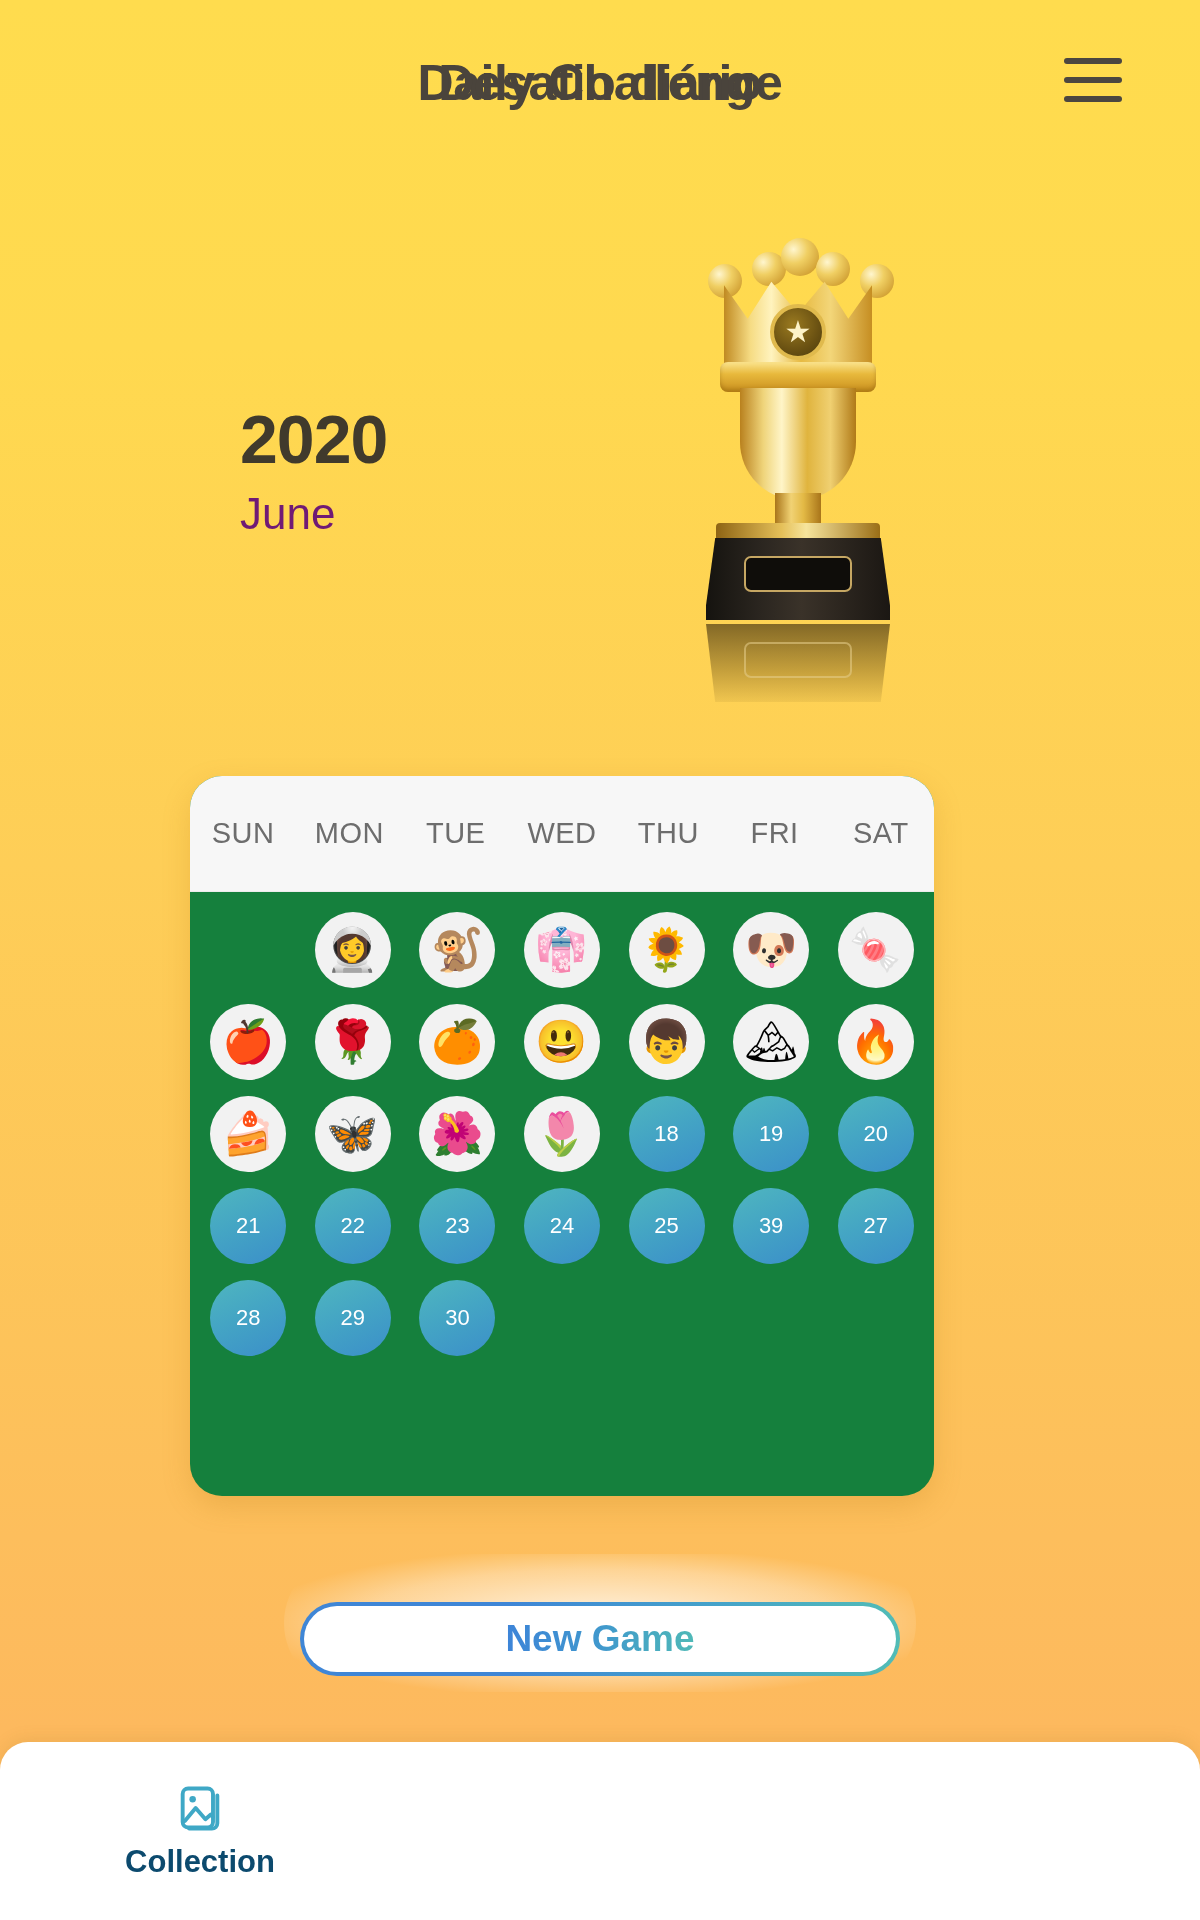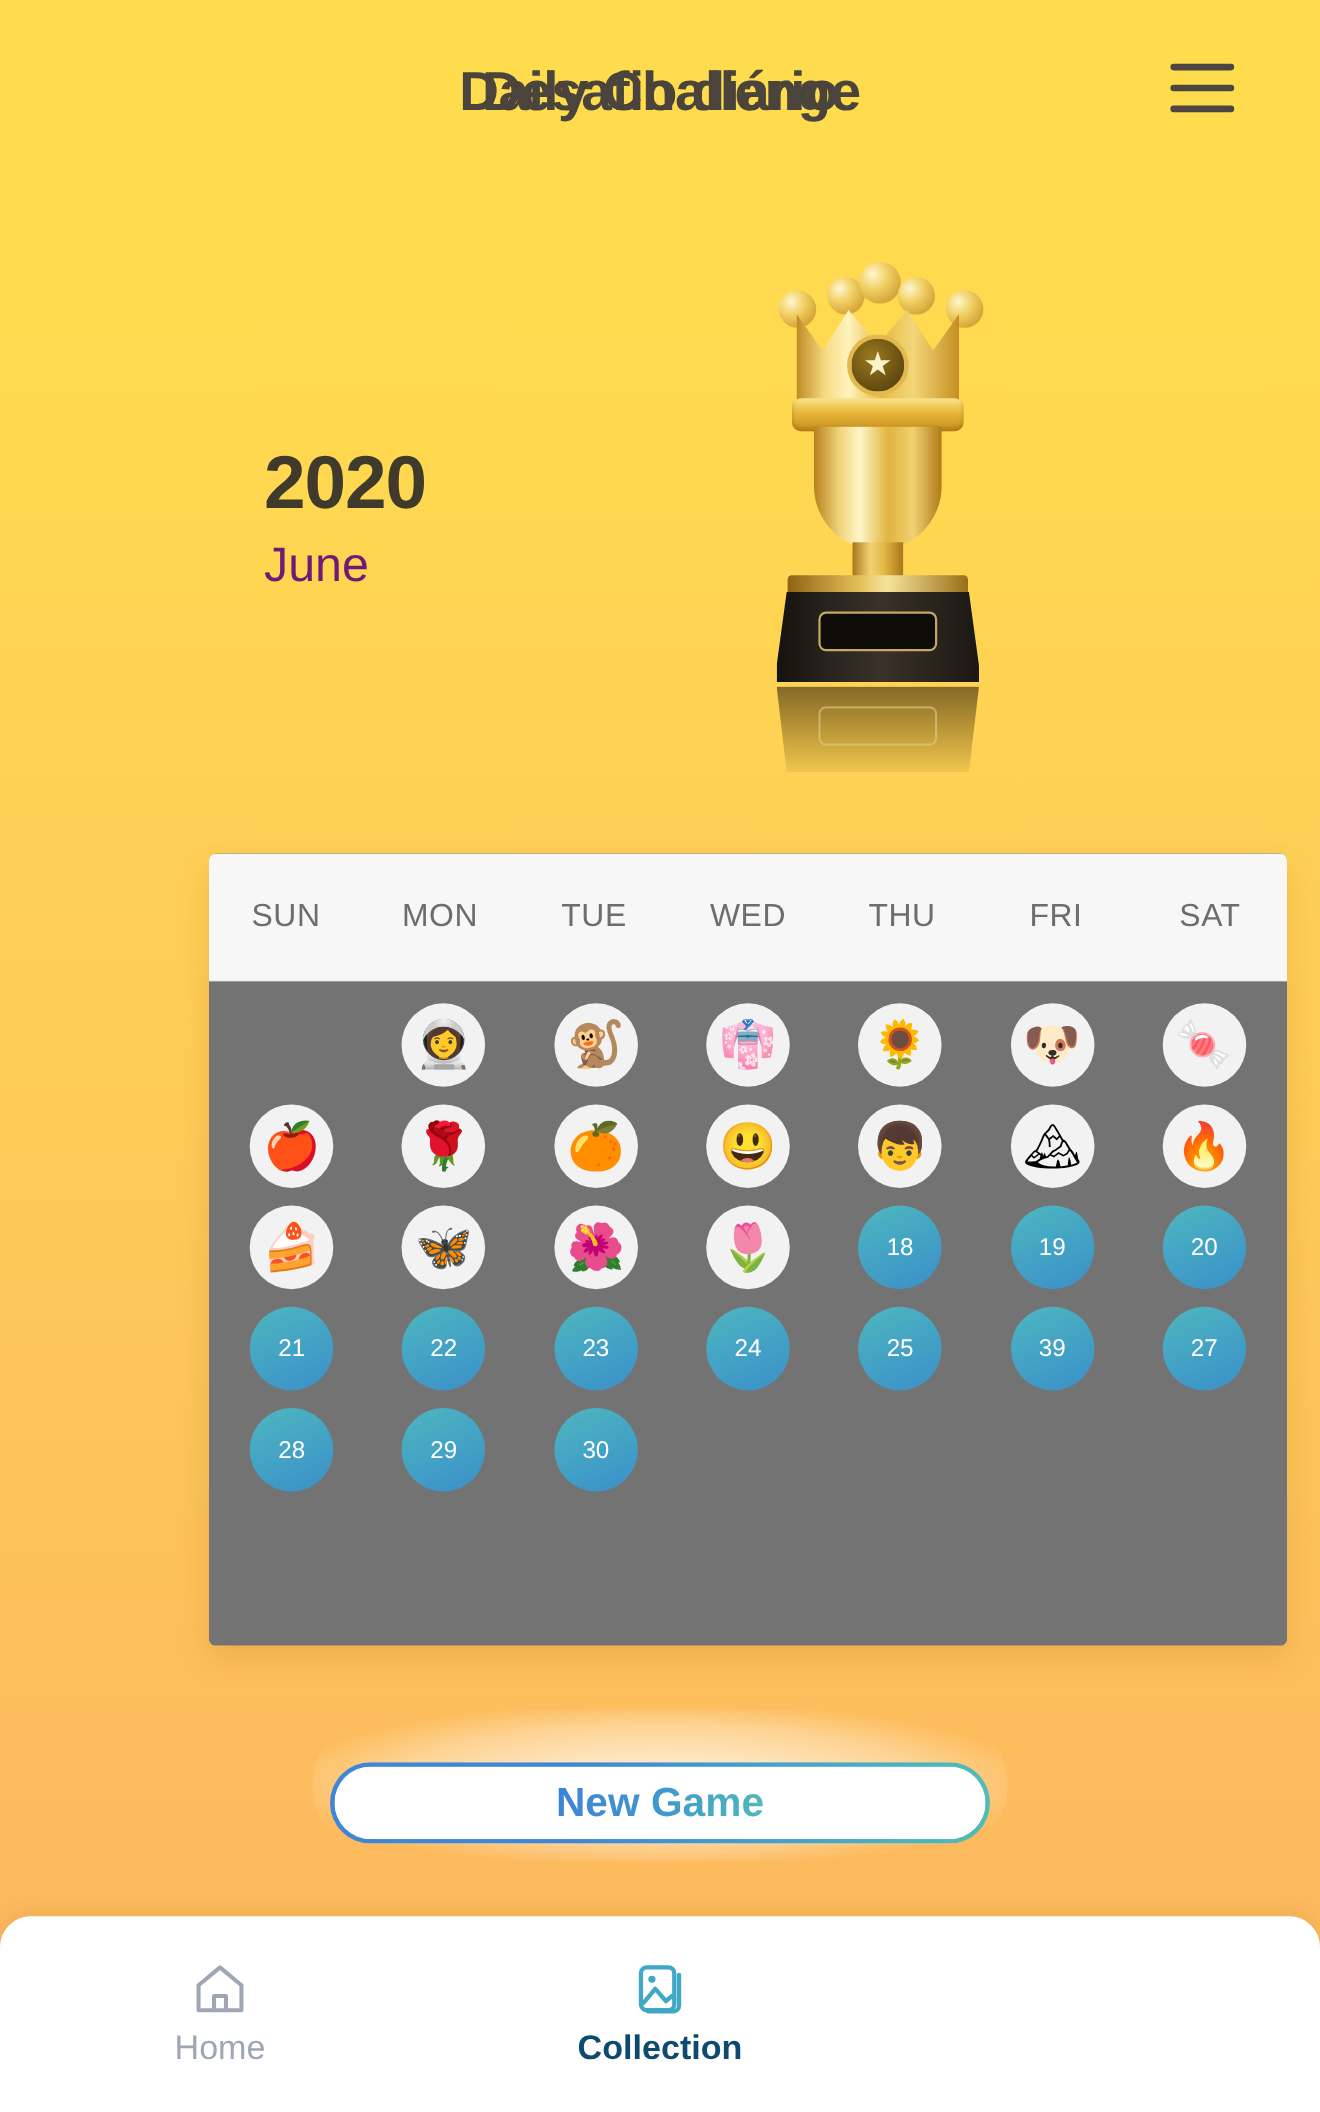--- a/index.html
+++ b/index.html
@@ -112,22 +112,22 @@
     font-size: 68px; font-weight: bold; color: #403a2c; line-height: 78px;
     letter-spacing: -1px;
     text-align: center;
   }
   #month-label {
     font-size: 44px; color: #701a75; line-height: 56px; margin-top: 8px;
   }
 
   
   #calendar-card {
-    position: absolute; left: 190px; top: 776px; width: 980px; height: 720px;
-    background: #737373; border-radius: 6px;
+    position: absolute; left: 190px; top: 776px; width: 744px; height: 720px;
+    background: #15803d; border-radius: 32px;
     box-shadow: 0 10px 28px rgba(180,120,20,.22);
     overflow: hidden;
   }
   #weekday-header {
     display: grid; grid-template-columns: repeat(7, 1fr);
     height: 116px; align-items: center;
     background: #f7f7f7; border-bottom: 1px solid #ededed;
   }
   .weekday {
     text-align: center; font-size: 29px; color: #6d6d6d; letter-spacing: .5px;
@@ -319,29 +319,20 @@
 </div>
 
 <div id="new-game-wrap">
   <div id="new-game-glow"></div>
   <div id="new-game-button">
     <span id="new-game-label">New Game</span>
   </div>
 </div>
 
 <div id="bottom-nav">
-    <div class="nav-item">
-      <span>
-        <svg class="nav-icon" viewBox="0 0 24 24" fill="none" stroke="#9FA6B4" stroke-width="1.7" stroke-linecap="round" stroke-linejoin="round">
-          <path d="M3 10.5 12 3l9 7.5V21H3z"></path>
-          <path d="M9.5 21v-6h5v6"></path>
-        </svg>
-      </span>
-      <span class="nav-label">Home</span>
-    </div>
     <div class="nav-item active">
       <span>
         <svg class="nav-icon" viewBox="0 0 24 24" fill="none" stroke="#3fa8c6" stroke-width="1.8" stroke-linecap="round" stroke-linejoin="round">
           <rect x="4" y="3" width="14" height="18" rx="2.5"></rect>
           <circle cx="8.6" cy="8" r="1.5" fill="#3fa8c6" stroke="none"></circle>
           <path d="M5 18l5-6 4.5 5.2L17 15l1 1.2"></path>
           <path d="M20 6.2V19a2.5 2.5 0 0 1-2.5 2.5H7"></path>
         </svg>
       </span>
       <span class="nav-label">Collection</span>

